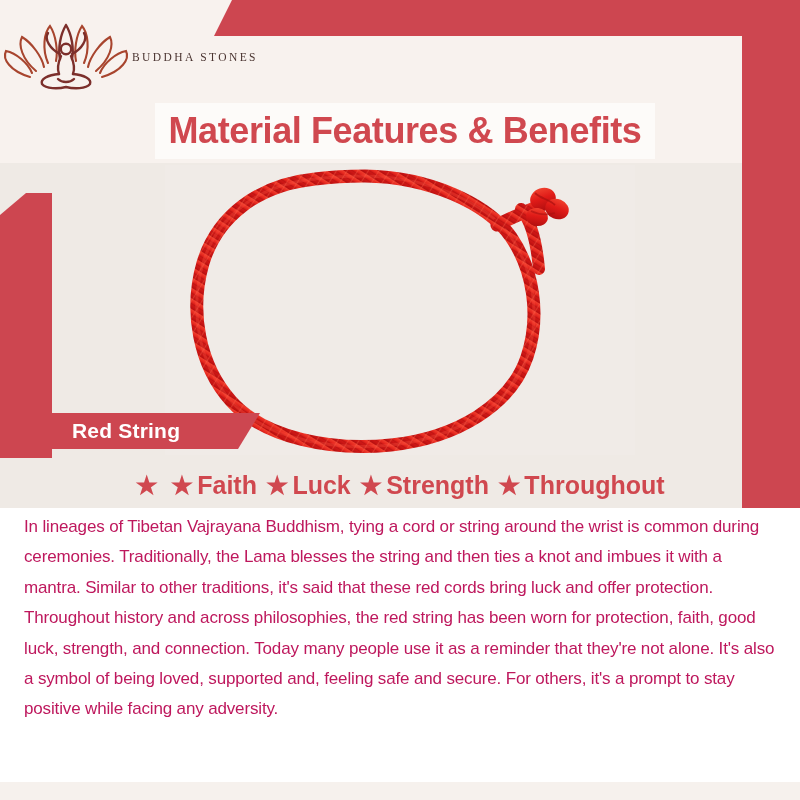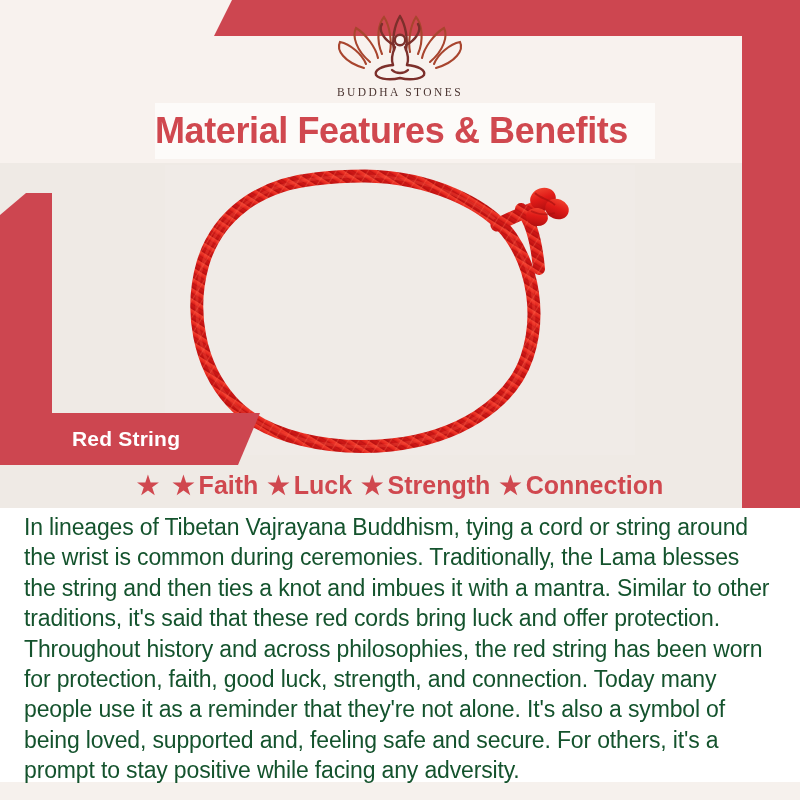--- a/index.html
+++ b/index.html
@@ -45,60 +45,60 @@
   }
   .deco-bottom{
     position:absolute;left:0;bottom:18px;width:618px;height:34px;
     background:#cd4650;
     clip-path:polygon(0 0, 100% 0, calc(100% - 24px) 100%, 0 100%);
   }
 
   
   .logo-wrap{
     position:absolute;left:0;top:10px;width:800px;height:92px;
-    display:flex;flex-direction:column;align-items:center;justify-content:flex-start;
+    display:flex;flex-direction:row;align-items:center;justify-content:flex-start;
     z-index:6;
     text-align:center;
   }
   .logo-mark{display:block;}
   .logo-text{
     margin-top:2px;
     font-family:"Liberation Serif", serif;
     font-size:11.5px;
     letter-spacing:2.4px;
     color:#4a3430;
     font-weight:400;
   }
 
   
   .title-band{
     position:absolute;left:155px;top:103px;width:500px;height:56px;
     background:#fdfbf9;
     z-index:5;
-    display:flex;align-items:center;justify-content:flex-start;
+    display:flex;align-items:center;justify-content:center;
   }
   .title-text{
     font-family:"Liberation Sans", sans-serif;
     font-weight:bold;
     font-size:36px;
     color:#d0484f;
     letter-spacing:-0.4px;
     white-space:nowrap;
   }
 
   
   .photo{
     position:absolute;left:165px;top:165px;width:470px;height:290px;
     z-index:3;
   }
   .photo svg{display:block;width:100%;height:100%;}
 
   
   .ribbon{
-    position:absolute;left:0;top:413px;width:260px;height:52px;
+    position:absolute;left:0;top:413px;width:260px;height:36px;
     background:#cd4650;
     clip-path:polygon(0 0, 100% 0, calc(100% - 22px) 100%, 0 100%);
     z-index:7;
     display:flex;align-items:center;
   }
   .ribbon-text{
     margin-left:72px;
     color:#ffffff;
     font-weight:bold;
     font-size:21px;
@@ -128,23 +128,23 @@
   
   .body-panel{
     position:absolute;left:0;top:508px;width:800px;height:274px;
     background:#ffffff;
     z-index:4;
   }
   .body-copy{
     position:absolute;left:24px;top:512px;width:752px;
     z-index:8;
     font-family:"Liberation Sans", sans-serif;
-    font-size:23px;
+    font-size:17px;
     line-height:30.4px;
-    color:#14532d;
+    color:#be185d;
     letter-spacing:-0.15px;
     text-align:left;
   }
 </style>
 </head>
 <body>
 
 <div class="poster">
 
   <div class="bg-lower"></div>
@@ -248,20 +248,20 @@
     <span class="benefit">
       <span class="star">★</span>
       <span>Luck</span>
     </span>
     <span class="benefit">
       <span class="star">★</span>
       <span>Strength</span>
     </span>
     <span class="benefit">
       <span class="star">★</span>
-      <span>Connection</span>
+      <span>Throughout</span>
     </span>
   </div>
 
   <div class="body-panel"></div>
   <div class="body-copy">In lineages of Tibetan Vajrayana Buddhism, tying a cord or string around the wrist is common during ceremonies. Traditionally, the Lama blesses the string and then ties a knot and imbues it with a mantra. Similar to other traditions, it's said that these red cords bring luck and offer protection. Throughout history and across philosophies, the red string has been worn for protection, faith, good luck, strength, and connection. Today many people use it as a reminder that they're not alone. It's also a symbol of being loved, supported and, feeling safe and secure. For others, it's a prompt to stay positive while facing any adversity.</div>
 
 </div>
 
 </body></html>

